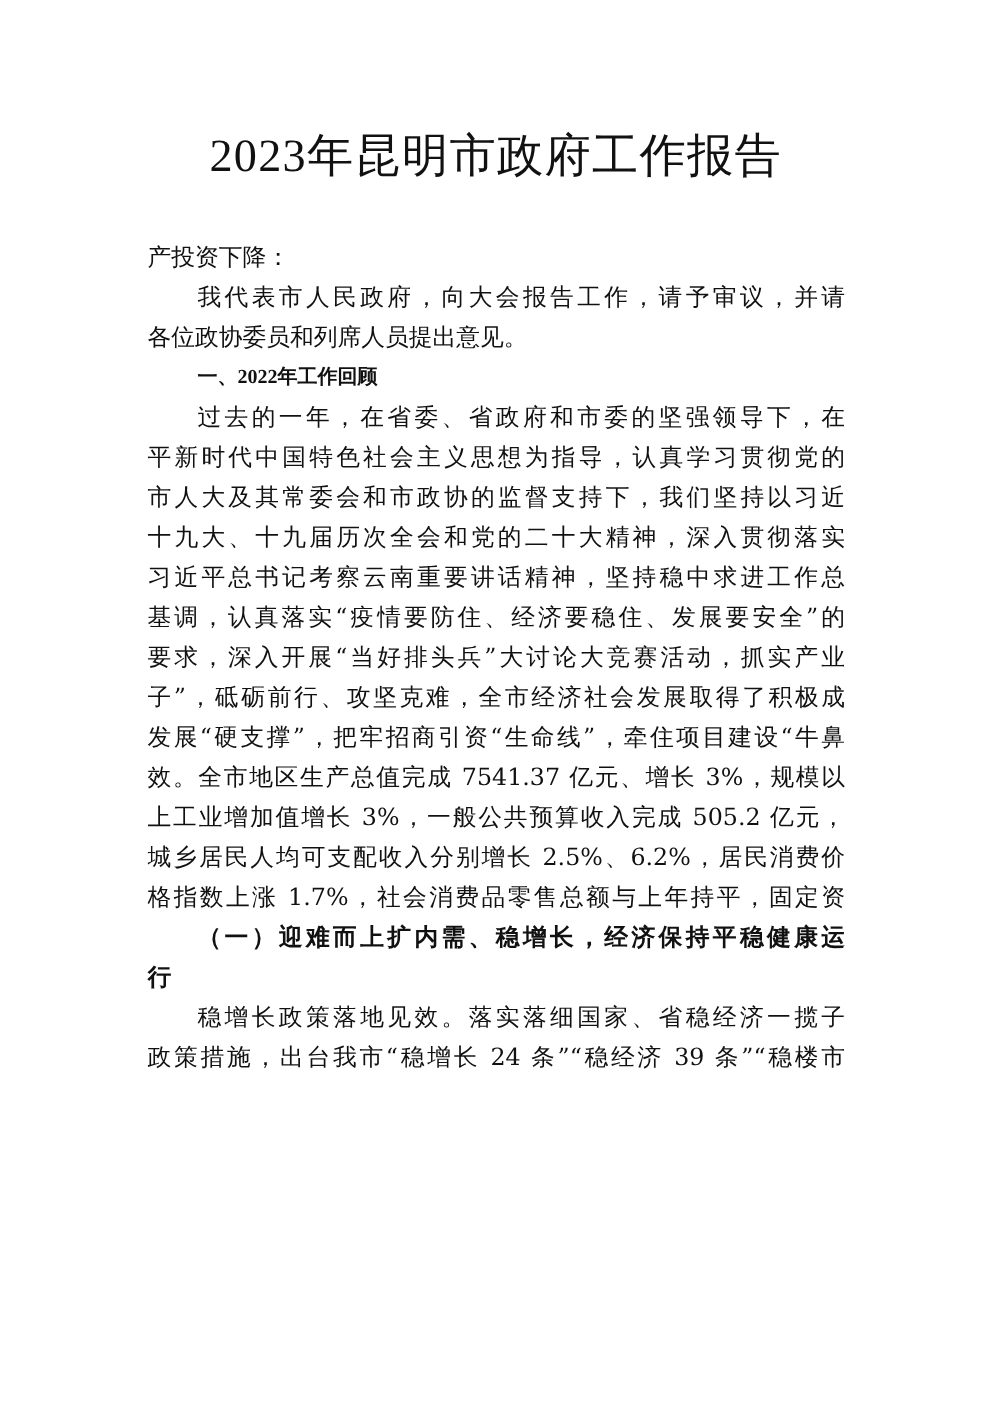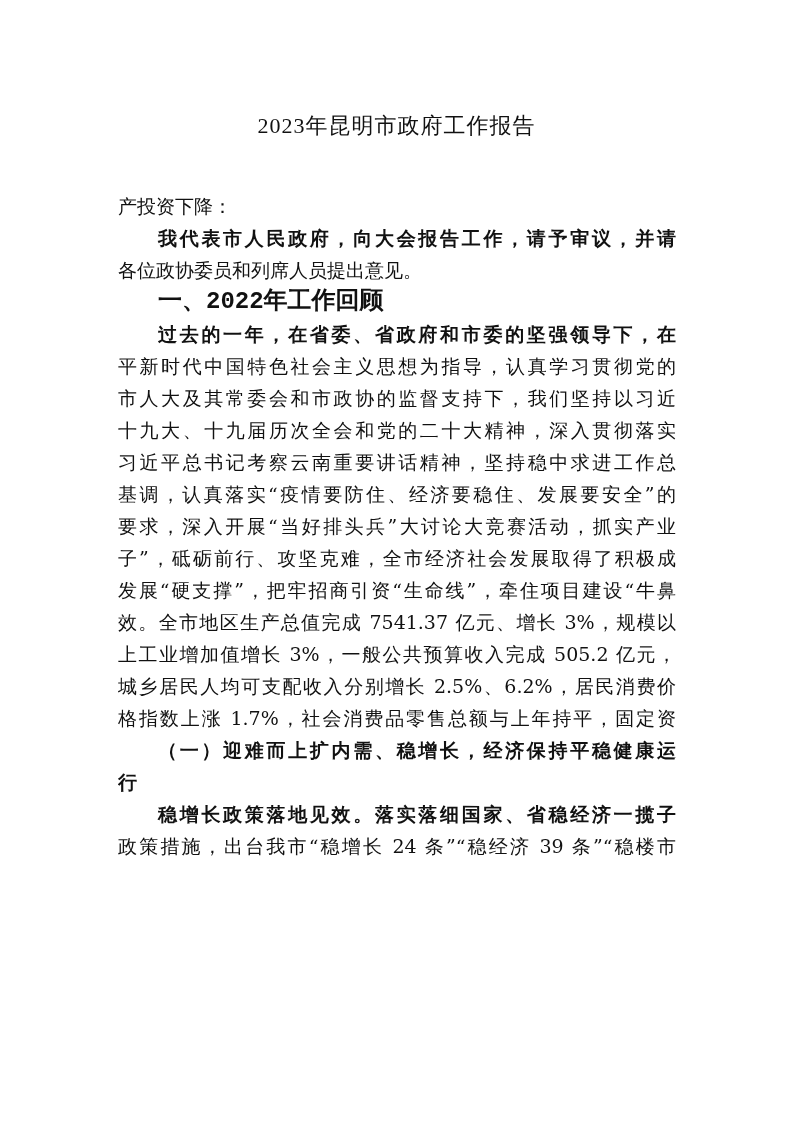--- a/index.html
+++ b/index.html
@@ -20,21 +20,21 @@
       left: 0; top: 0;
       width: 793px; height: 1122px;
       background: #ffffff;
     }
     .title {
       position: absolute;
       left: 0; right: 0;
       top: 104px;
       text-align: center;
       font-family: "Liberation Serif", "DejaVu Serif", serif;
-      font-size: 22px;
+      font-size: 37px;
       line-height: 44px;
       letter-spacing: 1px;
       color: #111;
     }
     .body-text {
       position: absolute;
       left: 118px;
       width: 558px;
       top: 190px;
       font-size: 19px;
@@ -45,30 +45,29 @@
       line-height: 32px;
       white-space: nowrap;
       text-align: justify;
       text-align-last: justify;
       width: 558px;
       overflow: hidden;
     }
     .line.indent {
       padding-left: 40px;
       width: 518px;
-      font-weight: bold;
     }
     .line.last {
       text-align-last: left;
     }
     .line.heading1 {
-      font-family: Liberation Mono, monospace;
+      font-family: Liberation Serif, serif;
       font-weight: bold;
       text-align-last: left;
-      font-size: 24px;
+      font-size: 16px;
     }
     .line.heading2 {
       font-weight: bold;
       text-align-last: justify;
     }
   </style>
 </head>
 <body>
 
 <div class="page">

